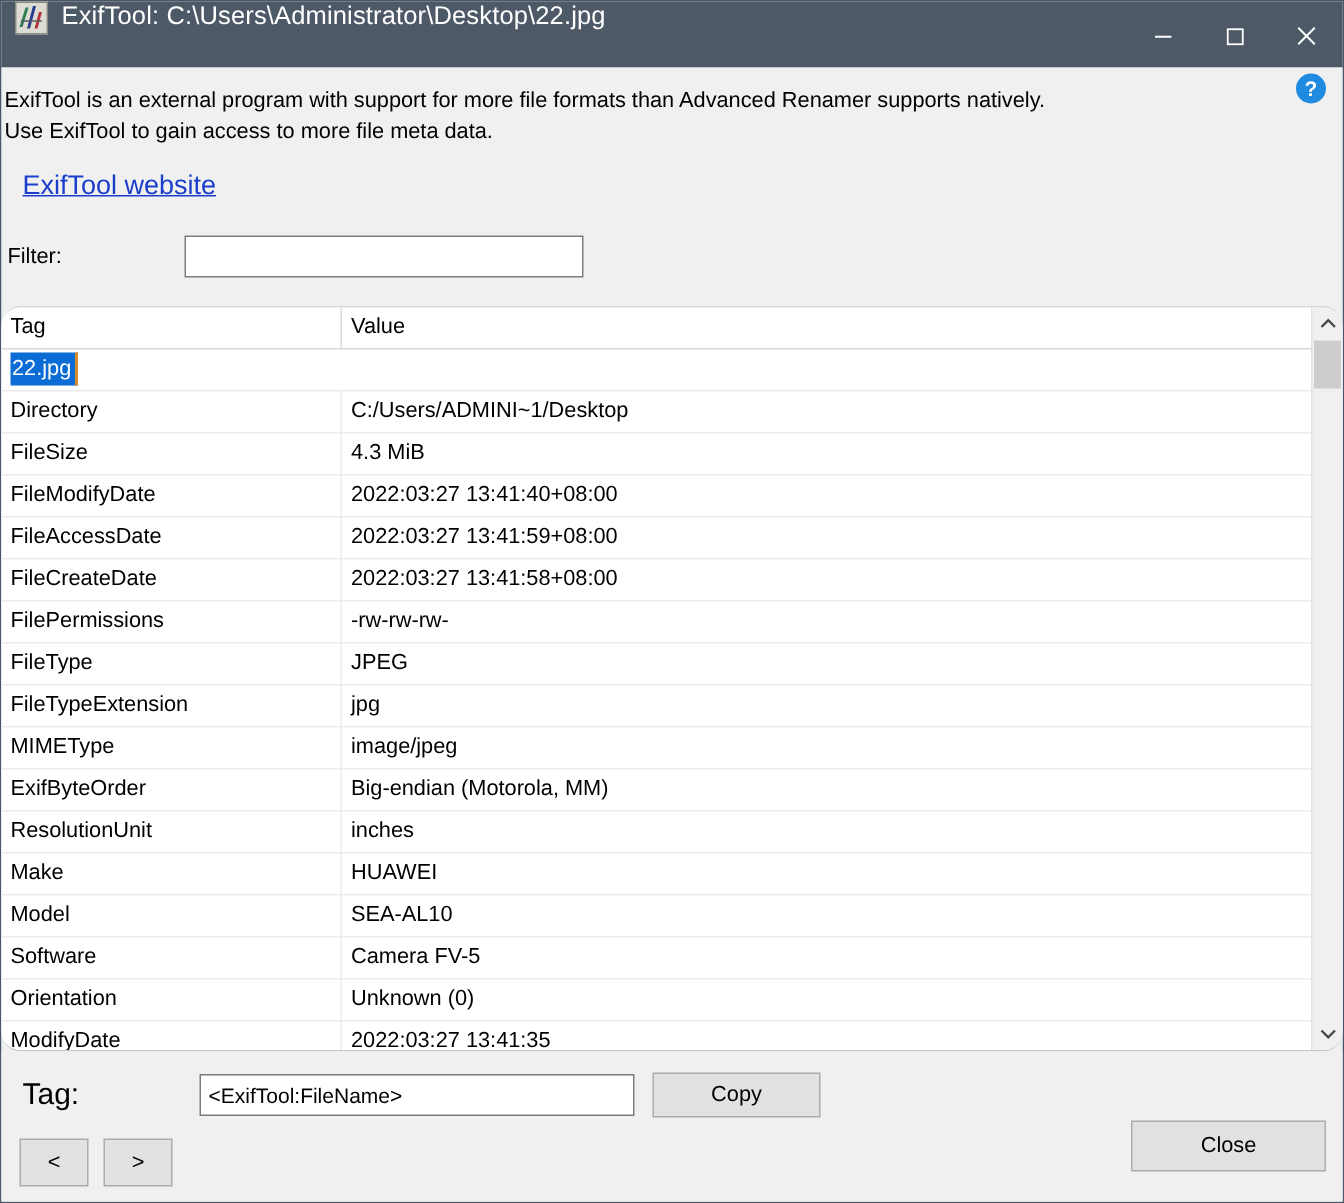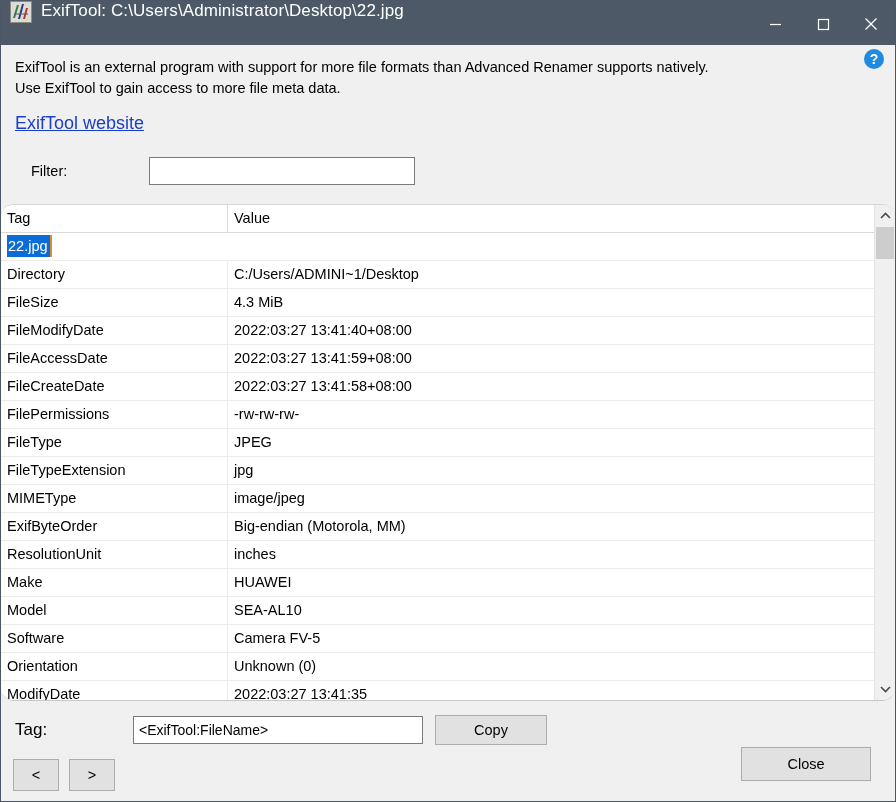--- a/index.html
+++ b/index.html
@@ -79,21 +79,21 @@
   .client {
     flex: 1;
     display: flex;
     flex-direction: column;
     background: #f0f0f0;
     position: relative;
     min-height: 0;
   }
 
   .intro {
-    padding: 12px 14px 0 14px;
+    padding: 12px 14px 0 2px;
     position: relative;
   }
   .intro p {
     margin: 0;
     font-size: 14.5px;
     line-height: 21px;
     color: #000;
     max-width: 830px;
   }
   .help-icon {
@@ -110,21 +110,21 @@
   .weblink {
     font-size: 18px;
     color: #1a3ecb;
     text-decoration: underline;
     cursor: pointer;
   }
 
   .filter-row {
     display: flex;
     align-items: center;
-    padding: 22px 14px 0 30px;
+    padding: 22px 14px 0 4px;
     height: 30px;
   }
   .filter-label {
     font-size: 14.5px;
     width: 118px;
     flex: none;
   }
   .filter-input {
     width: 266px;
     height: 28px;
@@ -242,21 +242,21 @@
     height: 100px;
     background: #f0f0f0;
     position: relative;
   }
   .tag-row {
     display: flex;
     align-items: center;
     padding: 14px 0 0 14px;
   }
   .tag-label {
-    font-size: 17px;
+    font-size: 20px;
     width: 118px;
     flex: none;
   }
   .tag-input {
     width: 290px;
     height: 28px;
     box-sizing: border-box;
     border: 1px solid #7a7a7a;
     background: #ffffff;
     font-family: "Liberation Sans", sans-serif;
@@ -283,21 +283,21 @@
     display: flex;
     padding: 14px 0 0 12px;
   }
   .btn-nav {
     width: 46px;
     height: 32px;
     margin-right: 10px;
   }
   .btn-close {
     position: absolute;
-    right: 24px;
+    right: 11px;
     bottom: 20px;
     width: 130px;
     height: 34px;
   }
 </style>
 </head>
 <body>
 
 <div class="window">
 

